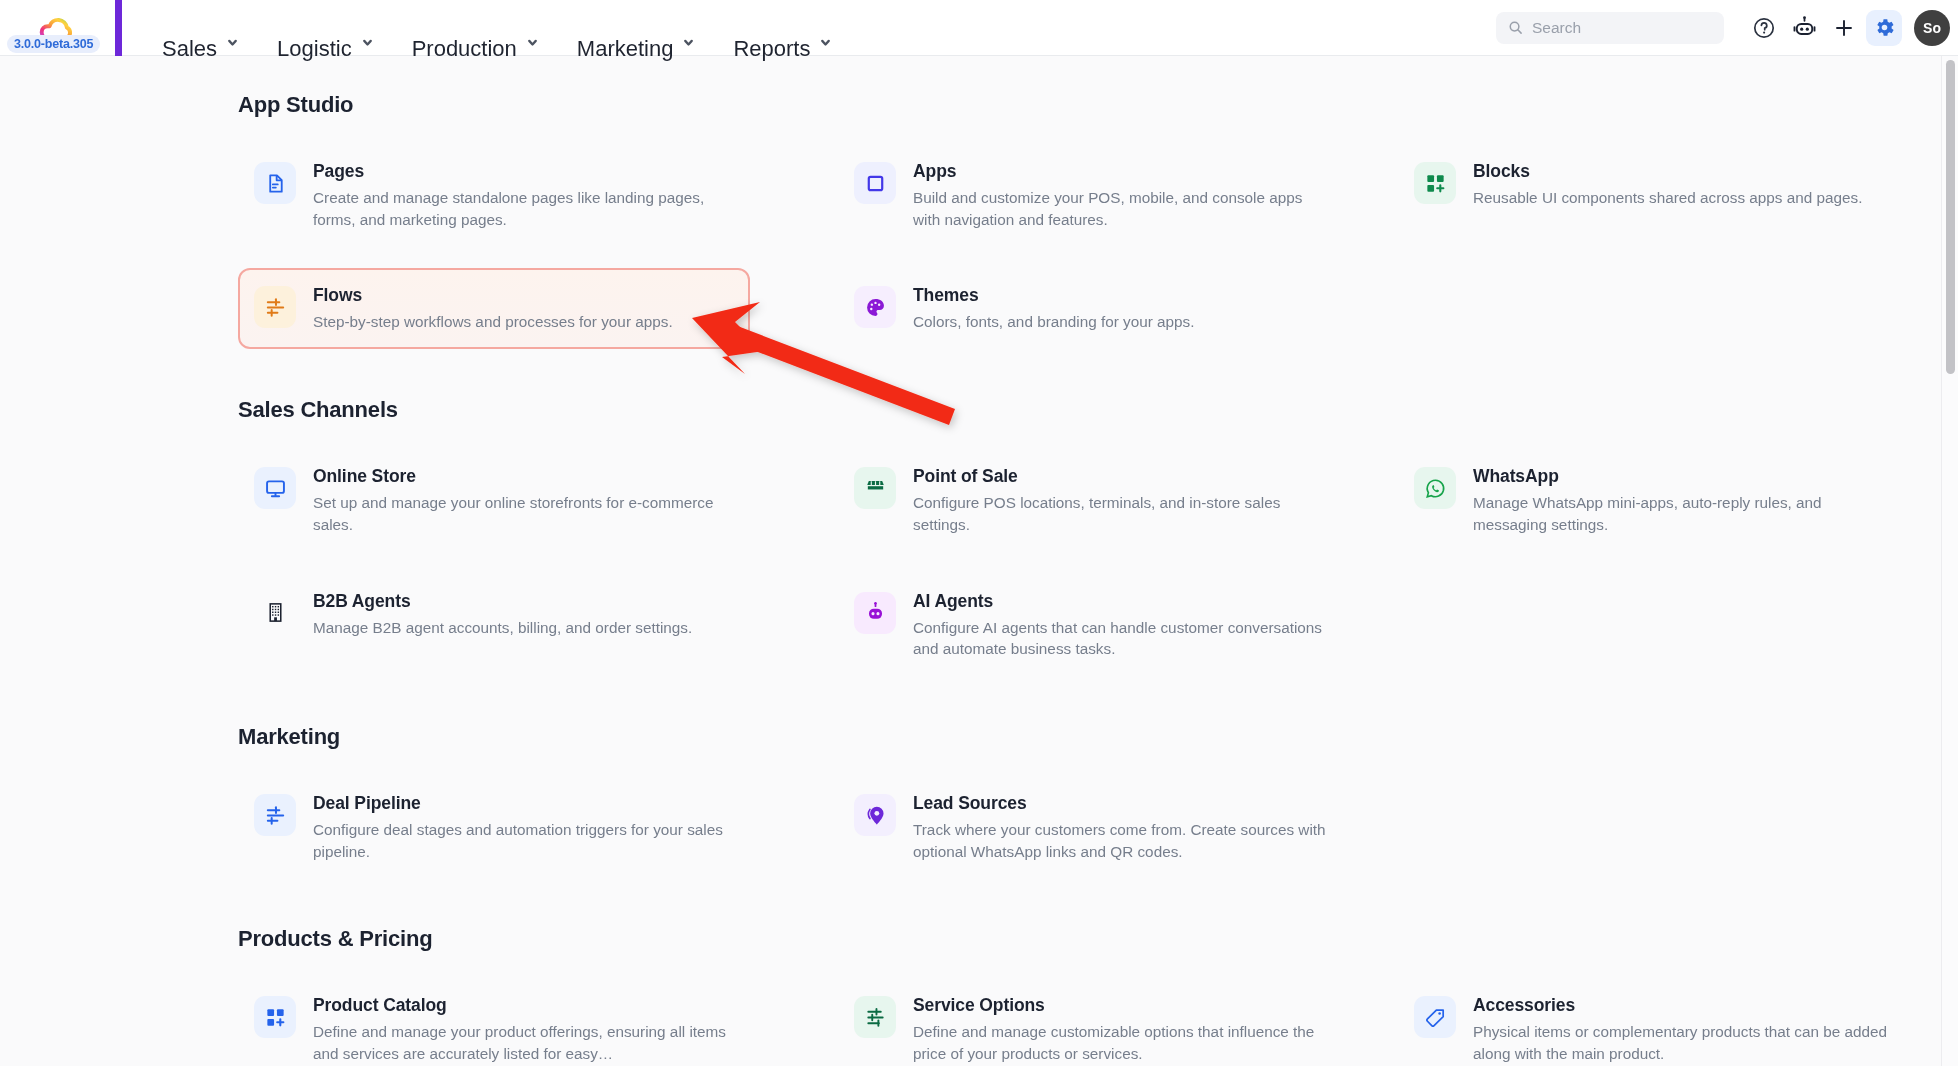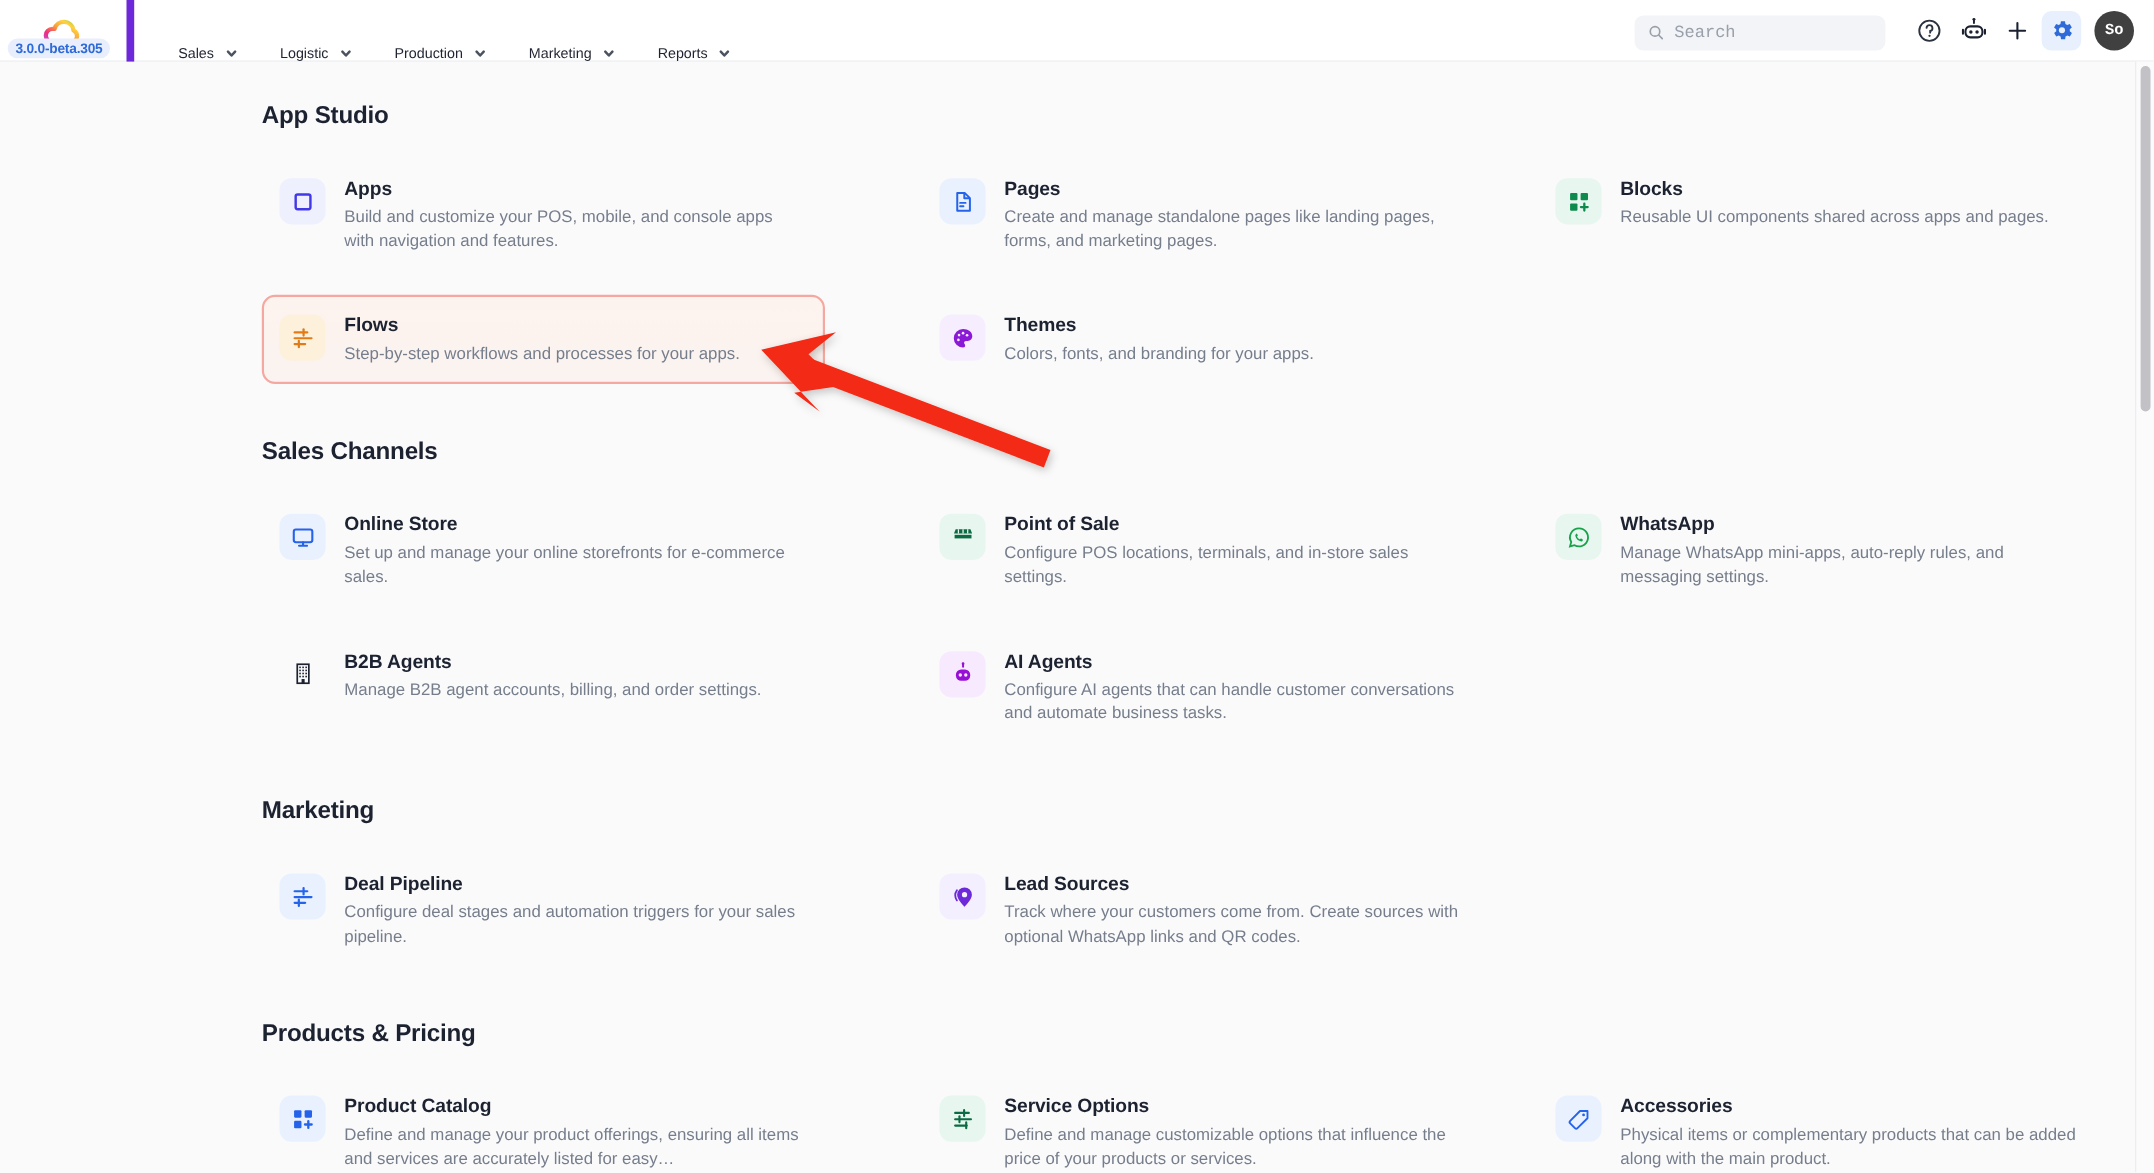--- a/index.html
+++ b/index.html
@@ -32,31 +32,31 @@
   .brand .cloud { width: 46px; height: 28px; margin-top: 2px; }
   .version-badge {
     position: absolute; left: 7px; bottom: 3px;
     background: #e8eefc; color: #2f6bd8;
     font-size: 12.5px; font-weight: 700;
     padding: 2px 7px; border-radius: 9px;
     letter-spacing: -0.2px; white-space: nowrap;
   }
   .nav { display: flex; align-items: center; margin-left: 24px; gap: 6px; }
   .nav-item {
-    display: flex; align-items: center; gap: 9px;
+    display: flex; gap: 9px;
     padding: 8px 16px; border-radius: 8px;
-    font-size: 13px; color: #1f2430; font-weight: 500;
+    font-size: 22px; color: #1f2430; font-weight: 500;
     cursor: pointer; white-space: nowrap; margin-top: 42px;
   }
   .caret { width: 13px; height: 13px; flex: none; }
   .caret path { stroke: #4c5360; stroke-width: 2.1; fill: none; stroke-linecap: round; stroke-linejoin: round; }
 
   .header-right {
-    margin-left: auto; display: flex; align-items: flex-end;
-    gap: 4px; padding-right: 18px; font-family: Liberation Mono, monospace;
+    margin-left: auto; display: flex; align-items: center;
+    gap: 4px; padding-right: 8px;
   }
   .search-box {
     width: 228px; height: 32px;
     background: #f3f4f7; border-radius: 8px;
     display: flex; align-items: center; gap: 9px;
     padding: 0 12px; margin-right: 18px;
   }
   .search-box svg { width: 15px; height: 15px; flex: none; }
   .search-box .ph { font-size: 15.5px; color: #9aa0ab; }
   .hicon {
@@ -251,42 +251,42 @@
   </div>
 
   <div class="content">
     <div class="inner">
 
       <div class="section" id="sec-app-studio">
         <div class="section-title">App Studio</div>
         <div class="grid">
 
           <div class="card">
-            <div class="icon-wrap" style="background:#eef0fe">
-              <svg viewBox="0 0 24 24">
-                  <rect x="5" y="5" width="14" height="14" rx="1.8" fill="none" stroke="#4338e8" stroke-width="2.3"></rect>
-                </svg>
-            </div>
-            <div class="card-body">
-              <div class="card-title">Apps</div>
-              <div class="card-desc">Build and customize your POS, mobile, and console apps with navigation and features.</div>
-            </div>
-          </div>
-
-          <div class="card">
             <div class="icon-wrap" style="background:#eaf1fe">
               <svg viewBox="0 0 24 24">
                 <path d="M6.5 3.5h7l5 5v12h-12z" fill="none" stroke="#2563eb" stroke-width="1.9" stroke-linejoin="round"></path>
                 <path d="M13.2 3.6v5.1h5.1" fill="none" stroke="#2563eb" stroke-width="1.9" stroke-linejoin="round"></path>
                 <path d="M9.2 13h5.2 M9.2 16.2h3.2" stroke="#2563eb" stroke-width="1.8" stroke-linecap="round"></path>
               </svg>
             </div>
             <div class="card-body">
               <div class="card-title">Pages</div>
               <div class="card-desc">Create and manage standalone pages like landing pages, forms, and marketing pages.</div>
+            </div>
+          </div>
+
+          <div class="card">
+            <div class="icon-wrap" style="background:#eef0fe">
+              <svg viewBox="0 0 24 24">
+                  <rect x="5" y="5" width="14" height="14" rx="1.8" fill="none" stroke="#4338e8" stroke-width="2.3"></rect>
+                </svg>
+            </div>
+            <div class="card-body">
+              <div class="card-title">Apps</div>
+              <div class="card-desc">Build and customize your POS, mobile, and console apps with navigation and features.</div>
             </div>
           </div>
 
           <div class="card">
             <div class="icon-wrap" style="background:#e7f6ee">
               <svg viewBox="0 0 24 24">
                 <rect x="3.5" y="3.5" width="7" height="7" rx="1" fill="#0f8a4d"></rect>
                 <rect x="13.5" y="3.5" width="7" height="7" rx="1" fill="#0f8a4d"></rect>
                 <rect x="3.5" y="13.5" width="7" height="7" rx="1" fill="#0f8a4d"></rect>
                 <path d="M17 13.8v6.4 M13.8 17h6.4" stroke="#0f8a4d" stroke-width="2.2" stroke-linecap="round"></path>

